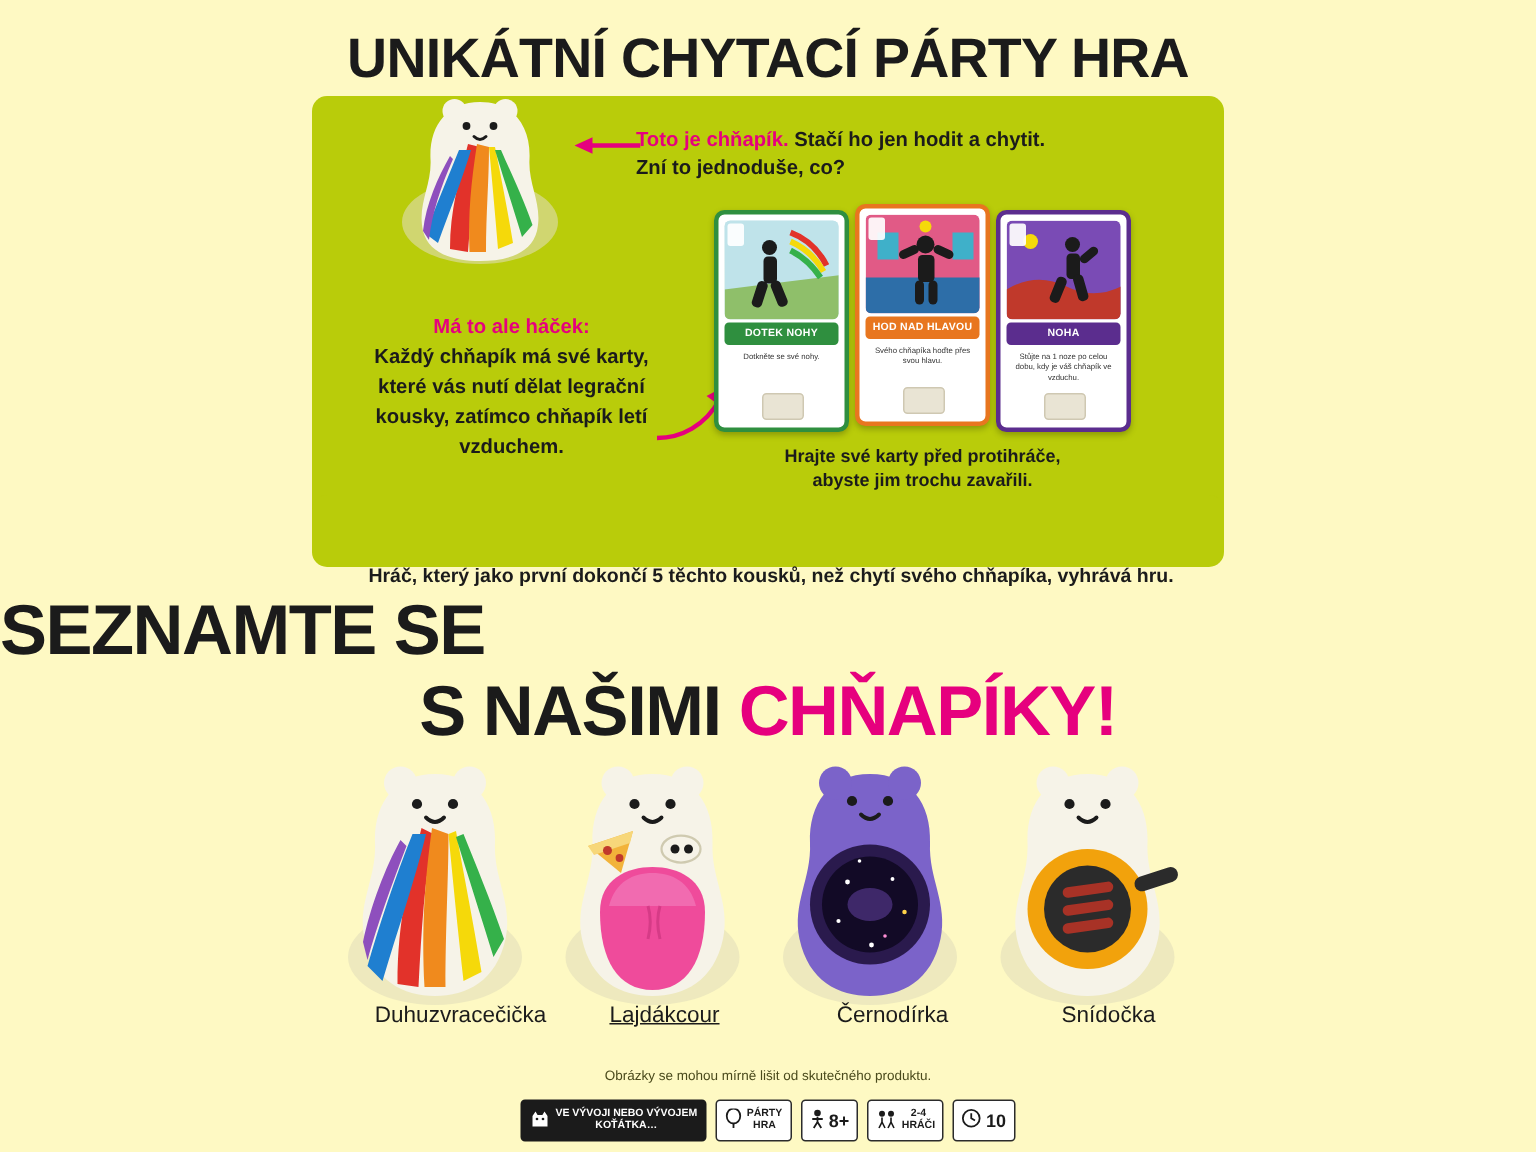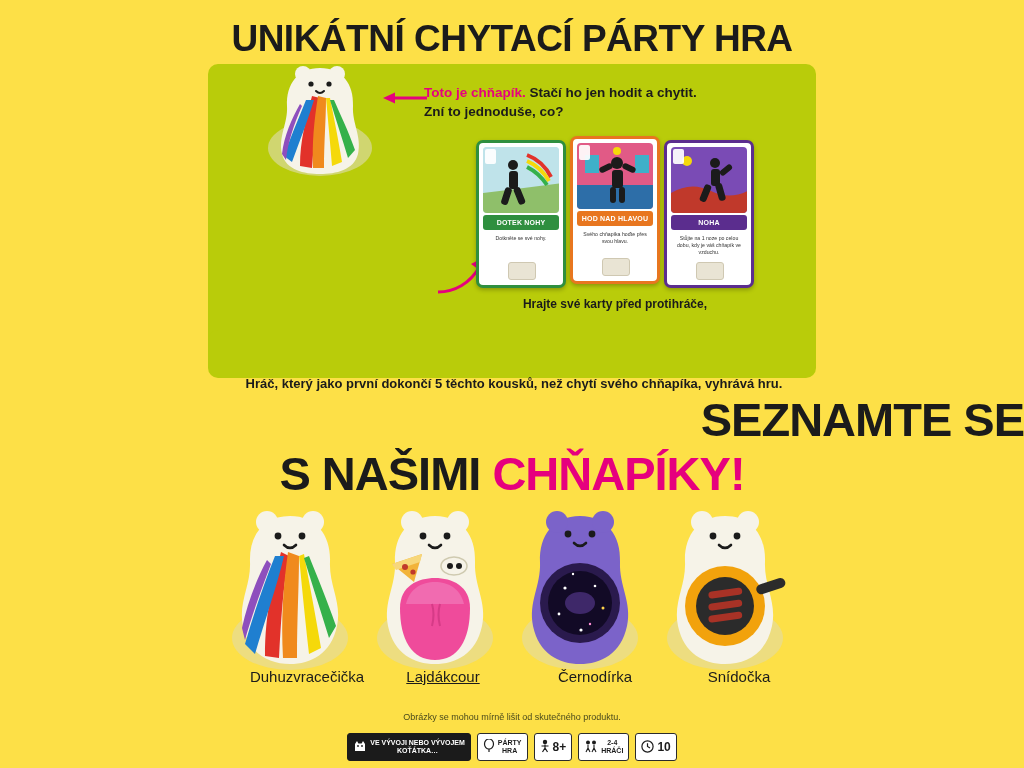--- a/index.html
+++ b/index.html
@@ -3,21 +3,21 @@
 <meta charset="utf-8">
 <style>
   html,body{margin:0;padding:0;}
   body{
     width:1024px;height:768px;overflow:hidden;
     background:#ffffff;
     font-family:"Liberation Sans", sans-serif;
   }
   .poster{
     position:absolute;left:0;top:0;width:1024px;height:768px;
-    background:#fde047;
+    background:#fef9c3;
     overflow:hidden;
   }
   
   .headline{
     position:absolute;top:18px;left:0;width:1024px;text-align:center;
     font-size:37px;font-weight:bold;letter-spacing:-0.5px;color:#1b1b1b;
     text-transform:uppercase;font-family:"Liberation Sans", sans-serif;
   }
   
   .panel{
@@ -76,21 +76,21 @@
   .cards-caption{
     position:absolute;left:470px;top:296px;width:290px;text-align:center;
     font-size:12px;line-height:16px;color:#1b1b1b;font-weight:bold;
   }
   .panel-bottom-line{
     position:absolute;left:228px;top:340px;width:572px;text-align:center;
     font-size:13px;color:#1b1b1b;font-weight:bold;margin-top:36px;
   }
   
   .big1{
-    position:absolute;top:392px;left:0;width:1024px;text-align:right;
+    position:absolute;top:392px;left:0;width:1024px;text-align:left;
     font-size:47px;font-weight:bold;color:#1b1b1b;letter-spacing:-1px;
   }
   .big2{
     position:absolute;top:446px;left:0;width:1024px;text-align:center;
     font-size:47px;font-weight:bold;color:#1b1b1b;letter-spacing:-1px;
   }
   .big2 .pink{color:#e6007e;}
   
   .chars{position:absolute;left:215px;top:508px;width:600px;height:180px;}
   .char{position:absolute;width:120px;height:160px;}
@@ -149,20 +149,24 @@
       <path d="M44 6 L10 6" stroke="#e6007e" stroke-width="3" fill="none"></path>
       <path d="M0 6 L12 0.5 L12 11.5 Z" fill="#e6007e"></path>
     </svg>
   </div>
 
   <div class="callout">
     <div><span class="pink">Toto je chňapík.</span><span> Stačí ho jen hodit a chytit.</span></div>
     <div>Zní to jednoduše, co?</div>
   </div>
 
+  <div class="left-para">
+    <div class="pink">Má to ale háček:</div>
+    <div>Každý chňapík má své karty, které vás nutí dělat legrační kousky, zatímco chňapík letí vzduchem.</div>
+  </div>
 
   <div class="curve-arrow">
     <svg width="60" height="46" viewBox="0 0 60 46">
       <path d="M2 42 C18 42 34 34 44 16" stroke="#e6007e" stroke-width="3" fill="none"></path>
       <path d="M50 6 L46 22 L35 14 Z" fill="#e6007e"></path>
     </svg>
   </div>
 
   <div class="cards">
     <div class="card card1">
@@ -228,20 +232,21 @@
       </div>
       <div class="corner"></div>
       <div class="band" style="background:#5b2d8e">NOHA</div>
       <div class="desc">Stůjte na 1 noze po celou dobu, kdy je váš chňapík ve vzduchu.</div>
       <div class="seal"></div>
     </div>
   </div>
 
   <div class="cards-caption">
     <div>Hrajte své karty před protihráče,</div>
+    <div>abyste jim trochu zavařili.</div>
   </div>
 
   <div class="panel-bottom-line">Hráč, který jako první dokončí 5 těchto kousků, než chytí svého chňapíka, vyhrává hru.</div>
 
   <div class="big1">SEZNAMTE SE</div>
   <div class="big2">
     <span>S NAŠIMI </span><span class="pink">CHŇAPÍKY!</span>
   </div>
 
   <div class="chars">

